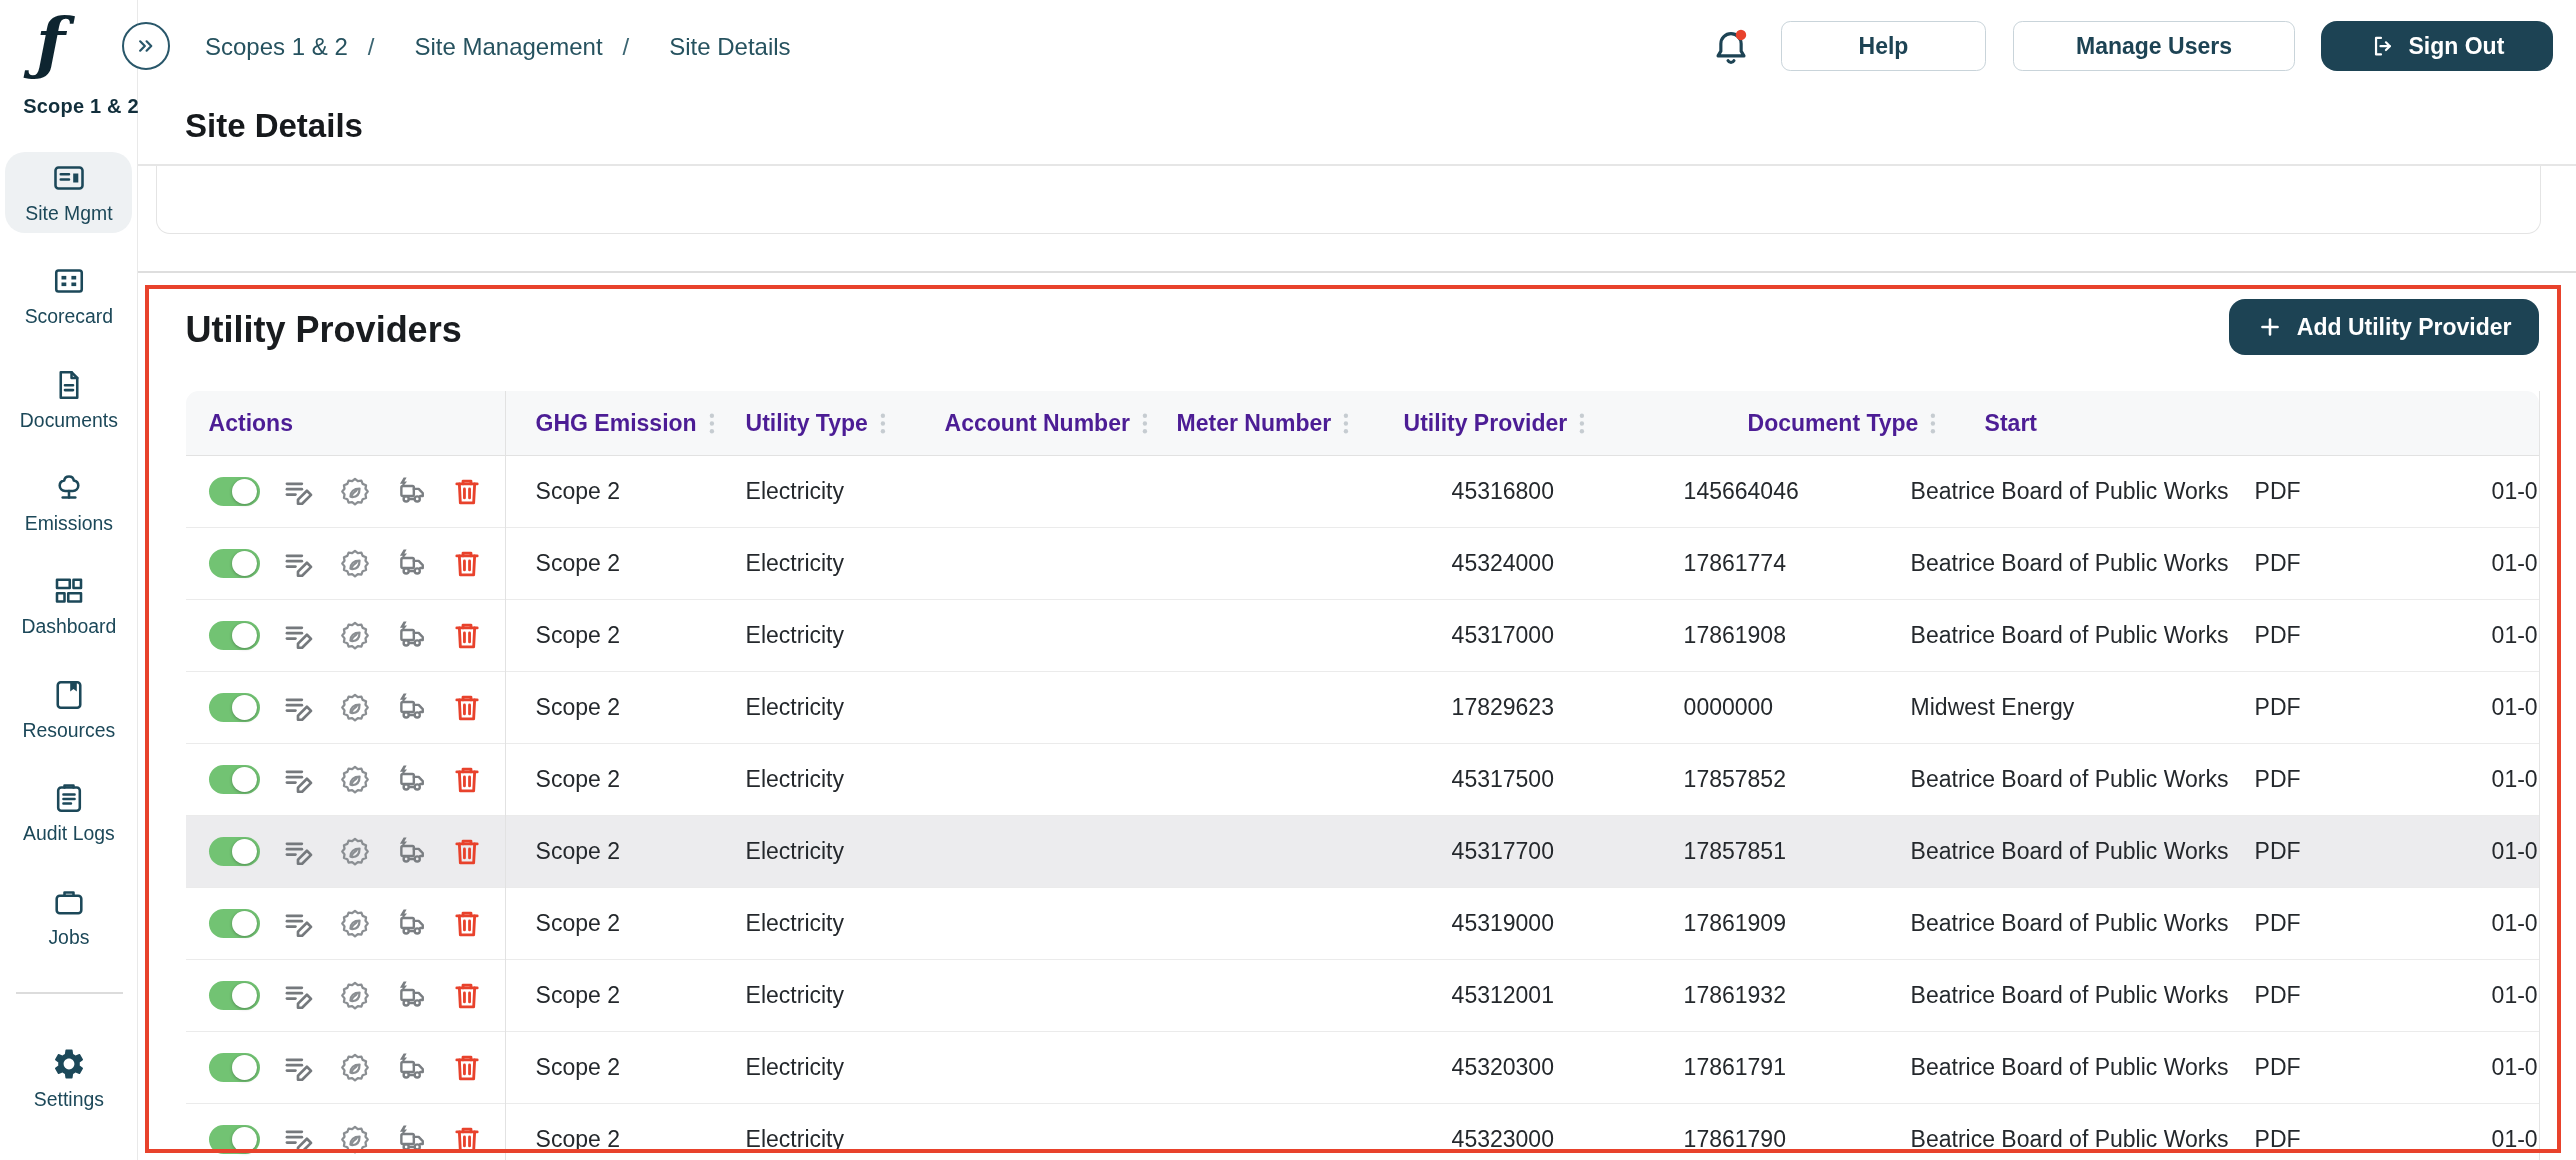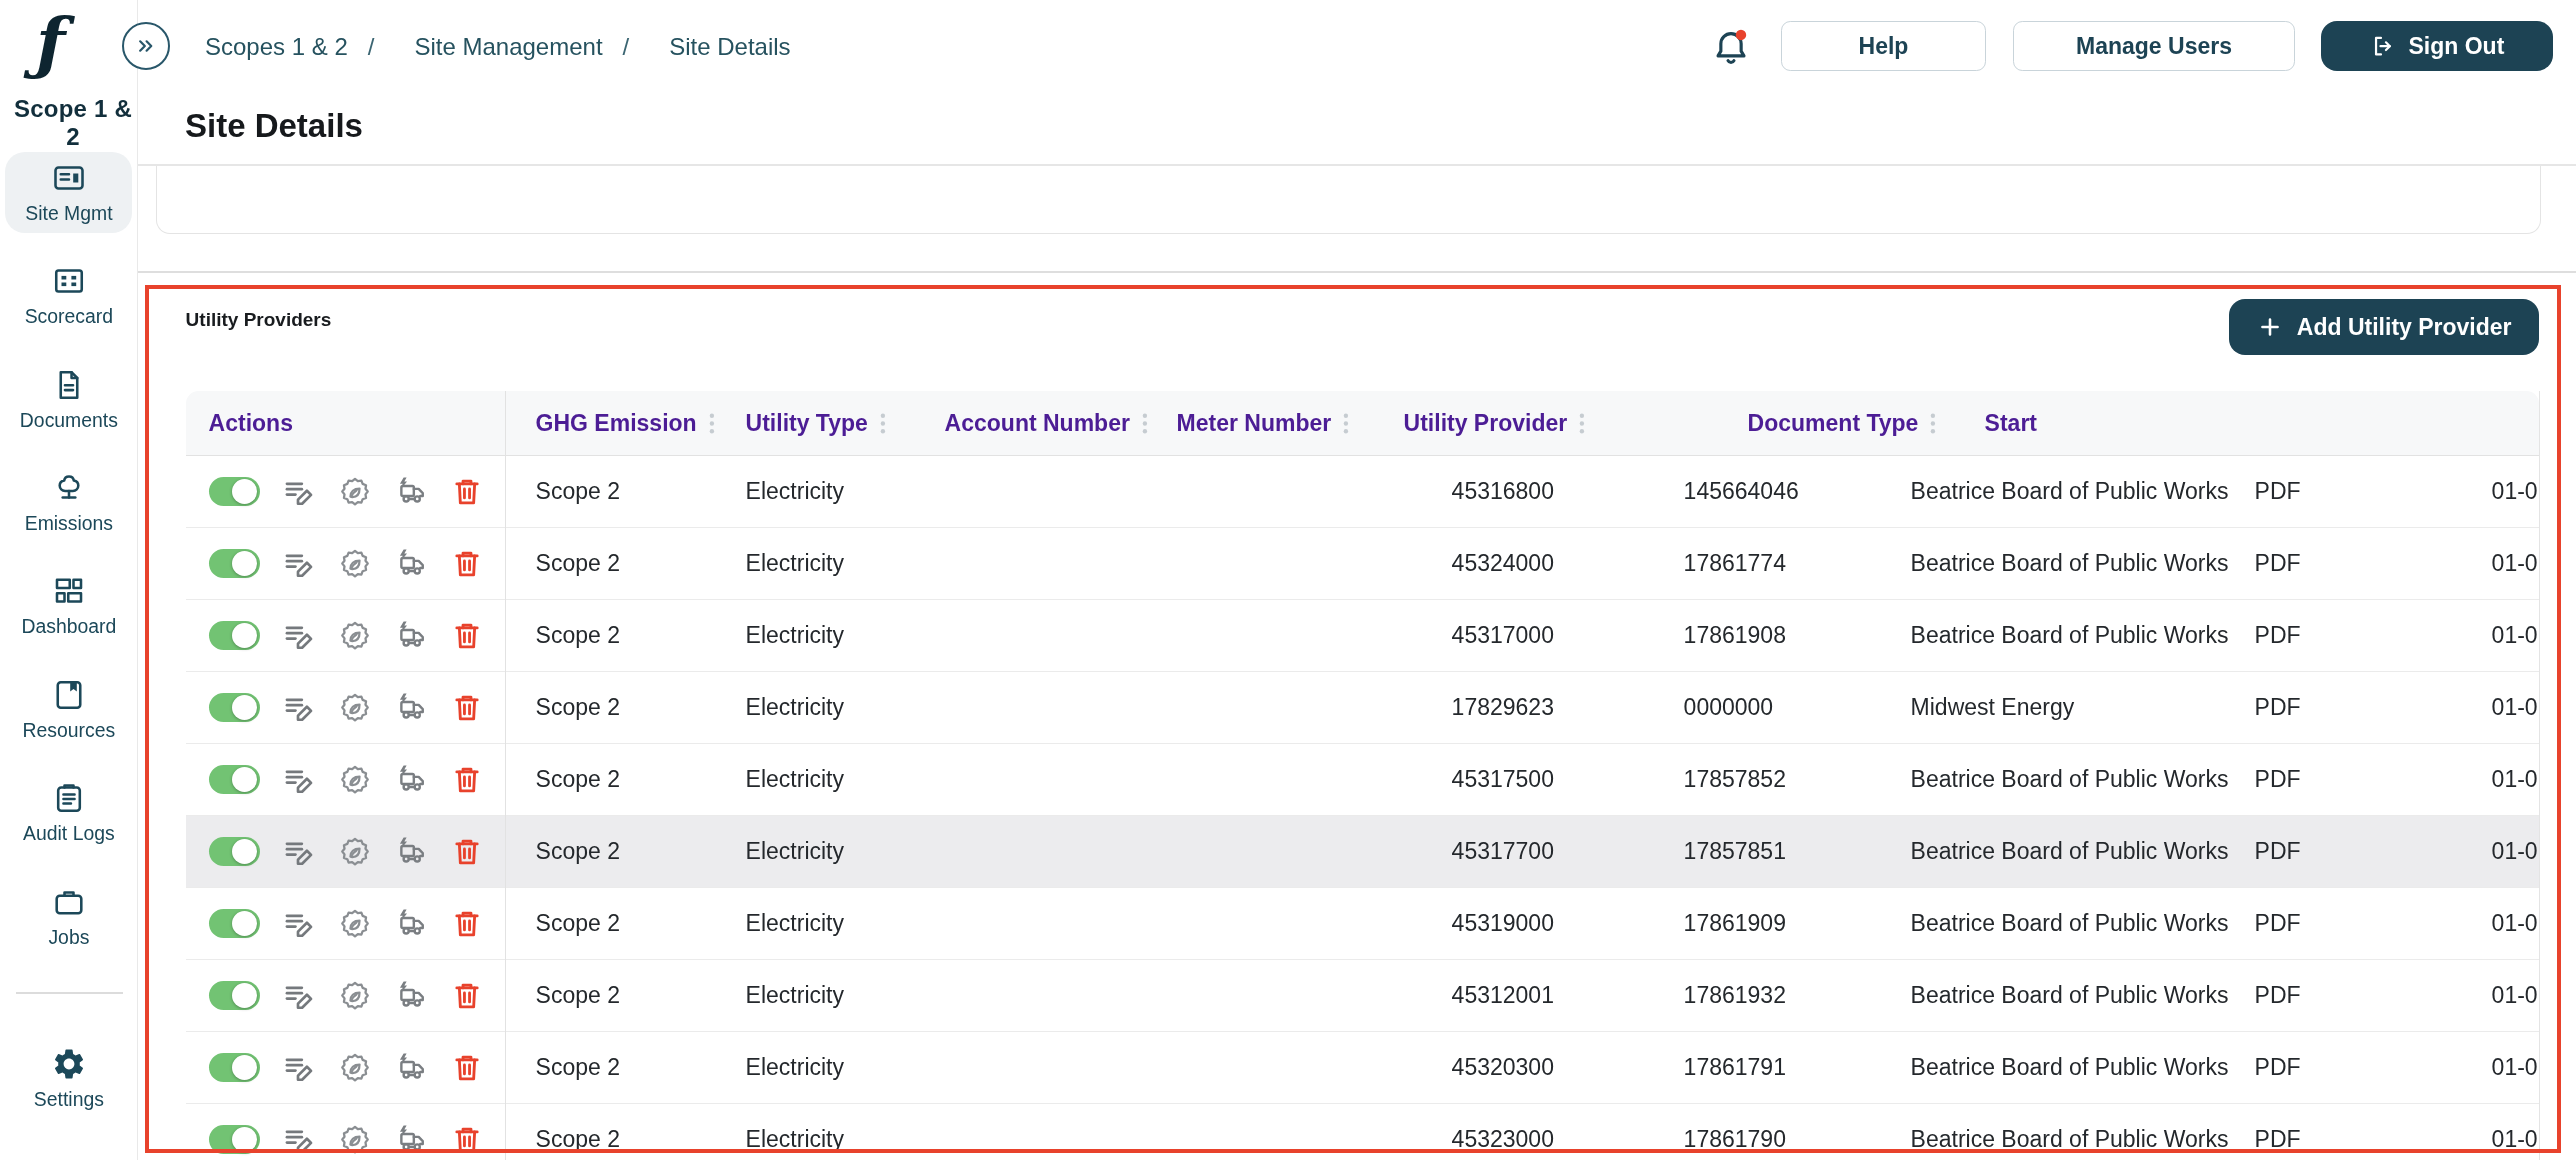--- a/index.html
+++ b/index.html
@@ -4,22 +4,22 @@
 <style>
   * { box-sizing: border-box; margin: 0; padding: 0; }
   html,body { width:2576px; height:1160px; background:#fff; }
   body { font-family:"Liberation Sans", sans-serif; overflow:hidden; }
   .app { position:relative; width:2576px; height:1160px; background:#fff; overflow:hidden; }
 
   
   .sidebar { position:absolute; left:0; top:0; width:138px; height:1160px; background:#fff;
              border-right:1.6px solid #e9e9e9; z-index:20; }
   .logo { position:absolute; left:36px; top:1.6px; font:italic 700 68px "DejaVu Serif", serif; color:#0e2530; }
-  .brand-label { position:absolute; left:4px; top:95px; width:138px; text-align:center;
-                 font-size:24px; font-weight:700; color:#122f3c; letter-spacing:0.2px; }
+  .brand-label { position:absolute; left:12px; top:95px; width:138px; text-align:center;
+                 font-size:20px; font-weight:700; color:#122f3c; letter-spacing:0.2px; }
   .collapse-btn { position:absolute; left:122px; top:22px; width:48px; height:48px; border-radius:50%;
                   background:#fff; border:2.3px solid #29576a; color:#29576a; z-index:40;
                   display:flex; align-items:center; justify-content:center; cursor:pointer; }
   .nav-item { position:absolute; left:5.4px; width:127px; height:81px; border-radius:20px;
               display:flex; flex-direction:column; align-items:center; justify-content:center; gap:6.2px;
               background:transparent; border:none; color:#1c4859; cursor:pointer; }
   .nav-item.active { background:#eef1f3; }
   .nav-label { font-size:19.4px; color:#1c4859; }
   .nav-divider { position:absolute; left:15.6px; top:992px; width:107px; height:1.6px; background:#dcdcdc; }
 
@@ -41,21 +41,21 @@
 
   
   .page-title { position:absolute; left:185px; top:107px; font-size:33px; font-weight:700; color:#16191c; }
   .divider1 { position:absolute; left:138px; top:164px; width:2438px; height:1.6px; background:#e6e6e6; }
   .card-fragment { position:absolute; left:156px; top:166px; width:2385px; height:68px; background:#fff;
                    border:1.6px solid #e4e4e4; border-top:none; border-radius:0 0 14px 14px; }
   .divider2 { position:absolute; left:138px; top:271px; width:2438px; height:2.3px; background:#dedede; }
 
   
   .up-card { position:absolute; left:156px; top:289px; width:2396px; height:871px; background:#fff; overflow:hidden; }
-  .section-title { position:absolute; left:29.6px; top:20px; font-size:19px; font-weight:700; color:#191c1f; }
+  .section-title { position:absolute; left:29.6px; top:20px; font-size:36px; font-weight:700; color:#191c1f; }
   .add-btn { position:absolute; left:2073px; top:10px; width:310px; height:56px; }
 
   .up-table { position:absolute; left:29.6px; top:102px; width:2354px; height:769px;
               border-right:1.6px solid #e4e4e4; overflow:hidden; }
   .thead { height:65px; background:#f7f8f9; border-radius:12.4px 12.4px 0 0; border-bottom:1.6px solid #e2e2e2;
            display:flex; align-items:center; }
   .th { display:flex; align-items:center; font-weight:700; font-size:23px; color:#4c1d95;
         white-space:nowrap; overflow:hidden; flex:none; }
   .th .menu-dots { margin-left:11px; flex:none; cursor:pointer; }
   .tr { height:72px; display:flex; align-items:center; border-bottom:1.6px solid #ebebeb; background:#fff; cursor:pointer; }

